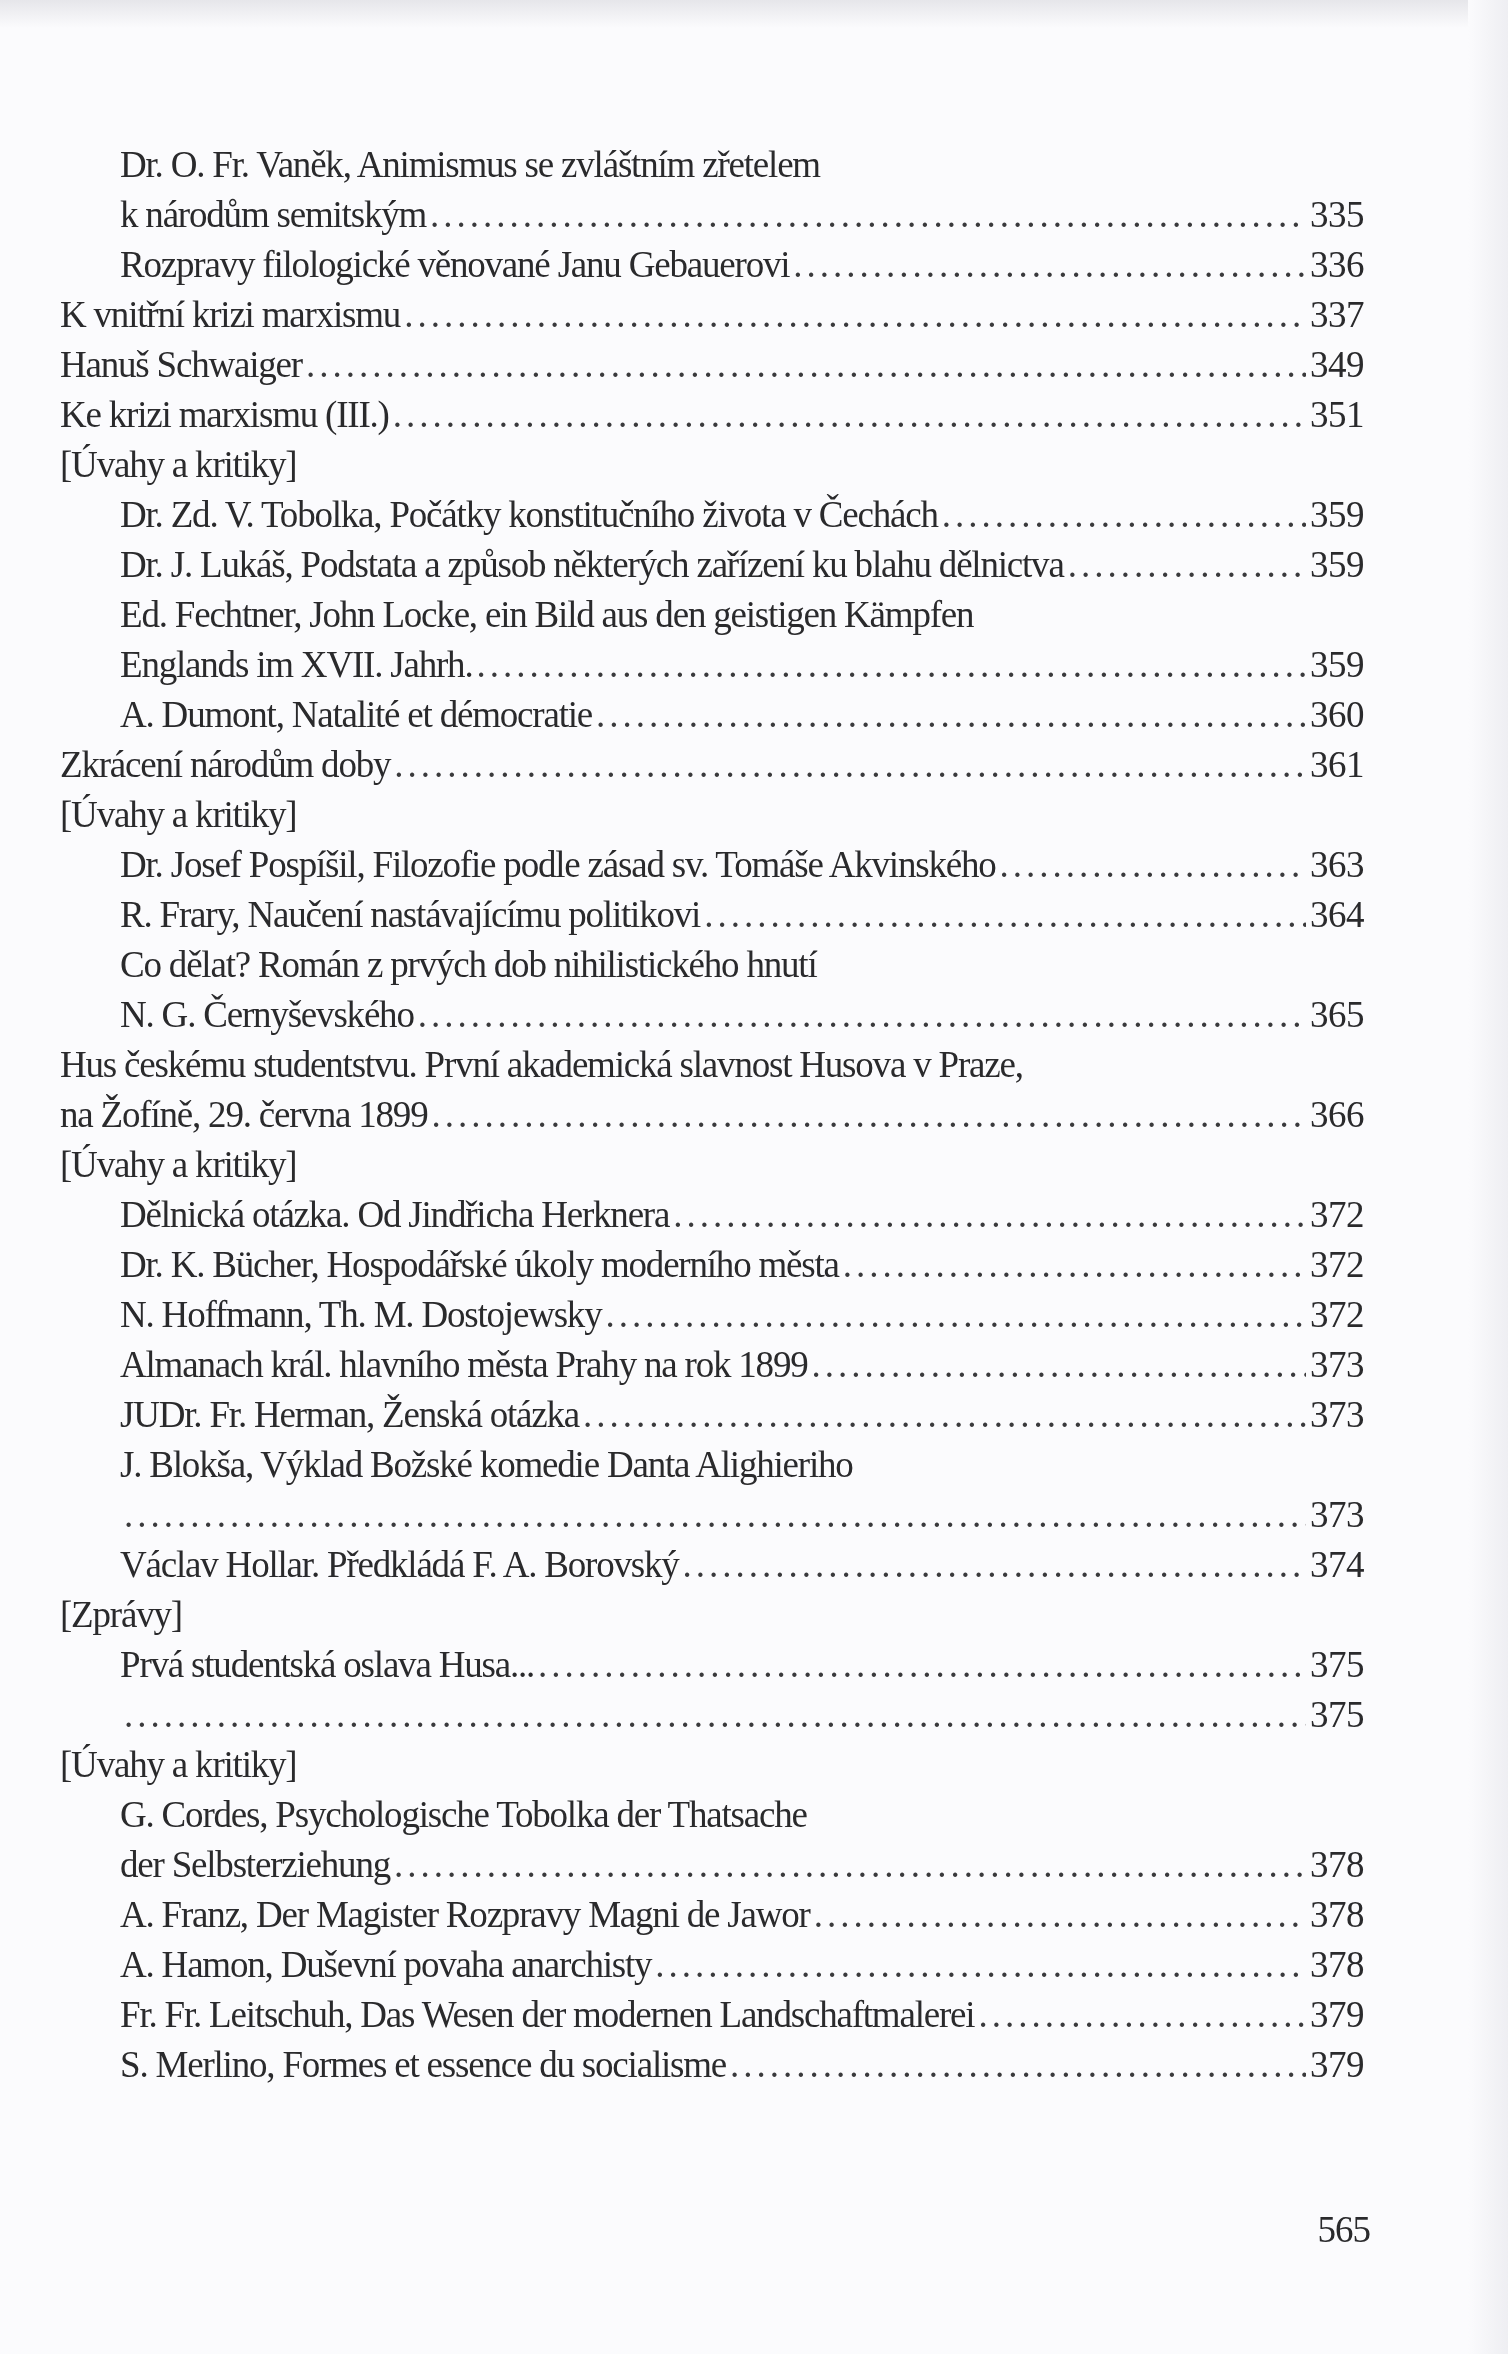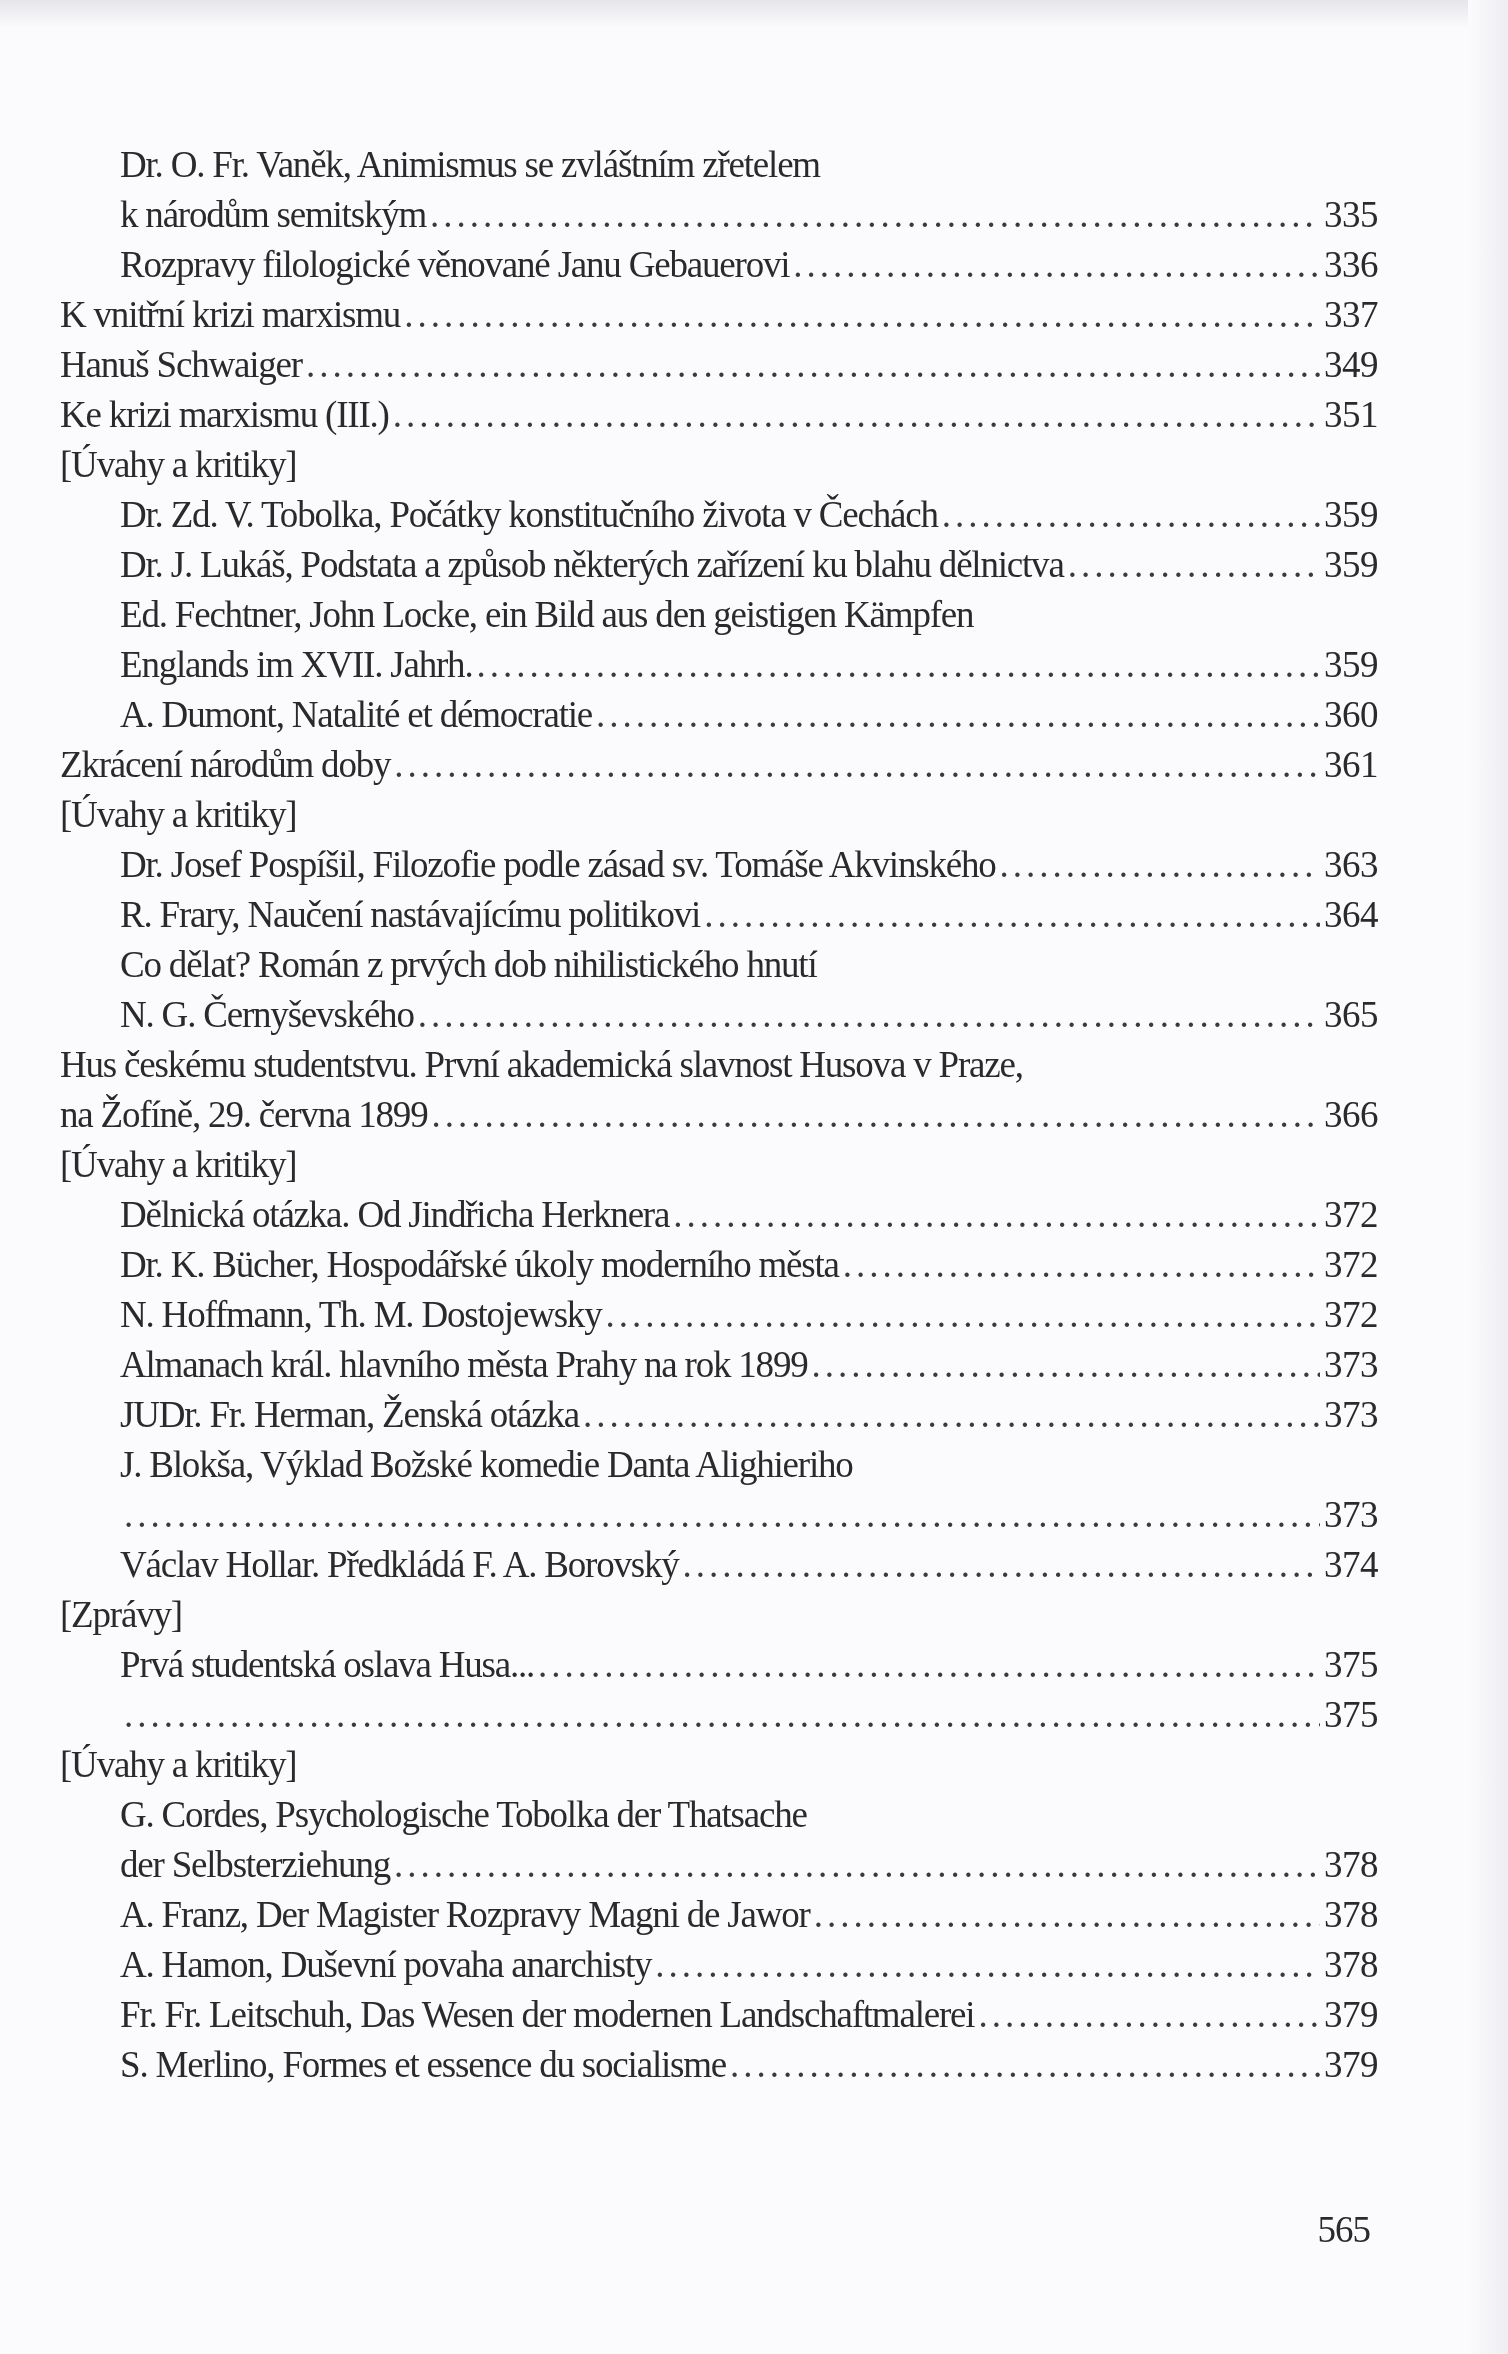--- a/index.html
+++ b/index.html
@@ -4,21 +4,21 @@
 <style>
   html, body { margin:0; padding:0; }
   body { width:1508px; height:2354px; background:#fbfbfd; position:relative; overflow:hidden;
          font-family:"Liberation Serif", "DejaVu Serif", serif; color:#2a2a2c; }
   .page-top { position:absolute; left:0; top:0; width:1508px; height:28px;
               background:linear-gradient(#e6e6ea,#fbfbfd); }
   .page-right { position:absolute; right:0; top:0; width:40px; height:2354px;
               background:linear-gradient(90deg,#fbfbfd,#eeeef2); }
   #toc { position:absolute; left:0; top:140px; width:1508px; }
   .row { position:relative; height:50px; line-height:50px; font-size:37px; }
-  .row .inner { position:absolute; right:130px; display:flex; align-items:baseline;
+  .row .inner { position:absolute; right:144px; display:flex; align-items:baseline;
                 white-space:nowrap; }
   .row.lvl0 .inner { left:60px; }
   .row.lvl1 .inner { left:120px; }
   .row .title { transform-origin:left; letter-spacing:-1.2px; }
   .row .leader { flex:1; overflow:hidden; margin:0 4px; letter-spacing:4px; color:#3a3a3c; }
   .row .leader::before { content:"...................................................................................................................................................................."; }
   .row .pg { letter-spacing:-0.5px;font-family:Liberation Serif, serif; }
   #folio { position:absolute; right:138px; top:2208px; font-size:37px; letter-spacing:-1px; }
 </style>
 </head>

